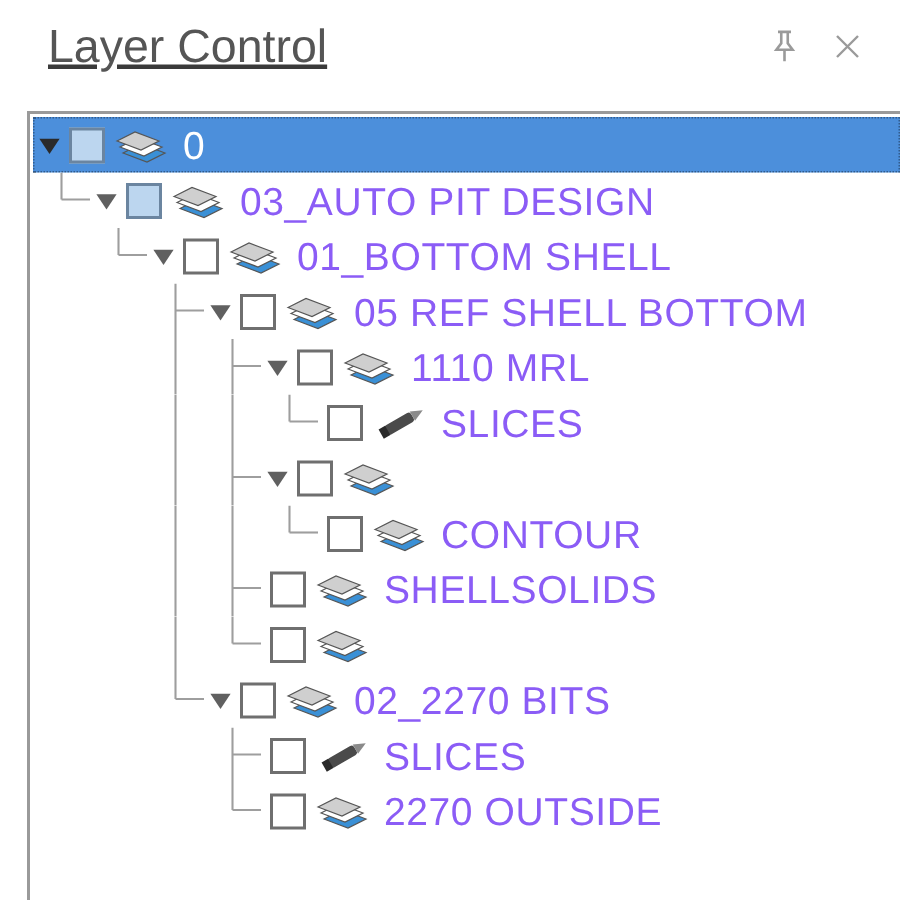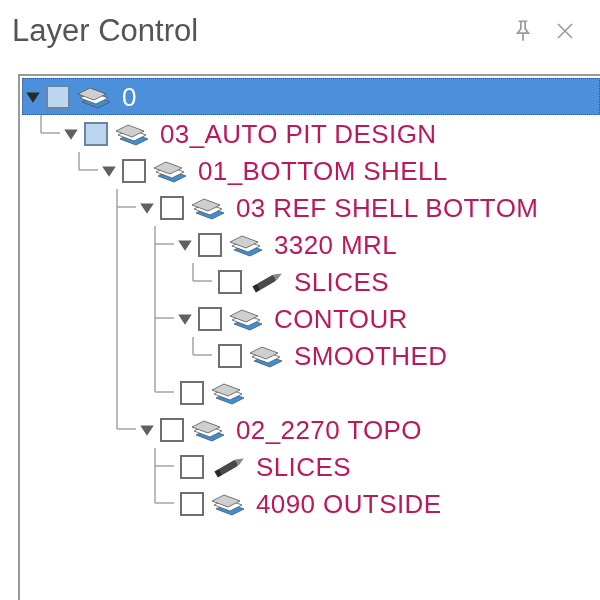--- a/index.html
+++ b/index.html
@@ -12,21 +12,22 @@
     overflow: hidden;
   }
   .panel {
     width: 600px; height: 600px;
     position: relative;
   }
   .titlebar {
     display: flex;
     align-items: center;
     height: 62px;
-    padding: 0 14px 0 12px;
+    padding: 0 14px 0 32px;
+    text-decoration: underline;
   }
   .titlebar .title {
     font-size: 31px;
     font-weight: 400;
     color: #555;
     flex: 1;
   }
   .titlebar .wbtn {
     width: 42px; height: 42px;
     display: flex; align-items: center; justify-content: center;
@@ -77,21 +78,21 @@
     margin-right: 4px;
     cursor: pointer;
   }
   .checkbox.tri { background: #bcd6ef; border-color:#6b85a0; }
   .icon {
     width: 40px; height: 30px;
     margin-right: 8px;
     position: relative;
   }
   .label {
-    color: #be185d;
+    color: #8b5cf6;
     letter-spacing: 0.4px;
   }
   
   .guides {
     position: absolute; inset: 0;
     pointer-events: none;
   }
   .guides line { stroke: #9e9e9e; stroke-width: 1.4; }
 </style>
 </head>
@@ -190,44 +191,44 @@
           </svg>
         </div>
         <div class="checkbox"></div>
         <div class="icon"><svg viewBox="0 0 40 30" width="40" height="30">
             <g>
               <polygon points="8,20 20,14 36,20 24,26" fill="#3a90d6" stroke="#555" stroke-width="0.8"></polygon>
               <polygon points="6,16 18,10 34,16 22,22" fill="#ffffff" stroke="#555" stroke-width="0.8"></polygon>
               <polygon points="4,12 16,6 32,12 20,18" fill="#cfcfcf" stroke="#555" stroke-width="0.8"></polygon>
             </g>
           </svg></div>
-        <span class="label">03 REF SHELL BOTTOM</span>
-      </div>
-      <div class="row">
-        <div class="pad" style="width: 152px;">
-          <svg class="guides" width="152" height="37">
-            <line x1="95" y1="0" x2="95" y2="37"></line>
-            <line x1="133" y1="0" x2="133" y2="37"></line>
-            <line x1="133" y1="18" x2="152" y2="18"></line>
-          </svg>
-        </div>
-        <div class="toggle">
-          <svg viewBox="0 0 16 16" width="18" height="18">
-            <polygon points="2,4 14,4 8,13"></polygon>
-          </svg>
-        </div>
-        <div class="checkbox"></div>
-        <div class="icon"><svg viewBox="0 0 40 30" width="40" height="30">
-            <g>
-              <polygon points="8,20 20,14 36,20 24,26" fill="#3a90d6" stroke="#555" stroke-width="0.8"></polygon>
-              <polygon points="6,16 18,10 34,16 22,22" fill="#ffffff" stroke="#555" stroke-width="0.8"></polygon>
-              <polygon points="4,12 16,6 32,12 20,18" fill="#cfcfcf" stroke="#555" stroke-width="0.8"></polygon>
-            </g>
-          </svg></div>
-        <span class="label">3320 MRL</span>
+        <span class="label">05 REF SHELL BOTTOM</span>
+      </div>
+      <div class="row">
+        <div class="pad" style="width: 152px;">
+          <svg class="guides" width="152" height="37">
+            <line x1="95" y1="0" x2="95" y2="37"></line>
+            <line x1="133" y1="0" x2="133" y2="37"></line>
+            <line x1="133" y1="18" x2="152" y2="18"></line>
+          </svg>
+        </div>
+        <div class="toggle">
+          <svg viewBox="0 0 16 16" width="18" height="18">
+            <polygon points="2,4 14,4 8,13"></polygon>
+          </svg>
+        </div>
+        <div class="checkbox"></div>
+        <div class="icon"><svg viewBox="0 0 40 30" width="40" height="30">
+            <g>
+              <polygon points="8,20 20,14 36,20 24,26" fill="#3a90d6" stroke="#555" stroke-width="0.8"></polygon>
+              <polygon points="6,16 18,10 34,16 22,22" fill="#ffffff" stroke="#555" stroke-width="0.8"></polygon>
+              <polygon points="4,12 16,6 32,12 20,18" fill="#cfcfcf" stroke="#555" stroke-width="0.8"></polygon>
+            </g>
+          </svg></div>
+        <span class="label">1110 MRL</span>
       </div>
       <div class="row">
         <div class="pad" style="width: 190px;">
           <svg class="guides" width="190" height="37">
             <line x1="95" y1="0" x2="95" y2="37"></line>
             <line x1="133" y1="0" x2="133" y2="37"></line>
             <line x1="171" y1="0" x2="171" y2="18"></line>
             <line x1="171" y1="18" x2="190" y2="18"></line>
           </svg>
         </div>
@@ -256,41 +257,59 @@
           </svg>
         </div>
         <div class="checkbox"></div>
         <div class="icon"><svg viewBox="0 0 40 30" width="40" height="30">
             <g>
               <polygon points="8,20 20,14 36,20 24,26" fill="#3a90d6" stroke="#555" stroke-width="0.8"></polygon>
               <polygon points="6,16 18,10 34,16 22,22" fill="#ffffff" stroke="#555" stroke-width="0.8"></polygon>
               <polygon points="4,12 16,6 32,12 20,18" fill="#cfcfcf" stroke="#555" stroke-width="0.8"></polygon>
             </g>
           </svg></div>
-        <span class="label">CONTOUR</span>
       </div>
       <div class="row">
         <div class="pad" style="width: 190px;">
           <svg class="guides" width="190" height="37">
             <line x1="95" y1="0" x2="95" y2="37"></line>
             <line x1="133" y1="0" x2="133" y2="37"></line>
             <line x1="171" y1="0" x2="171" y2="18"></line>
             <line x1="171" y1="18" x2="190" y2="18"></line>
           </svg>
         </div>
         <div style="width: 6px;"></div>
         <div class="checkbox"></div>
         <div class="icon"><svg viewBox="0 0 40 30" width="40" height="30">
             <g>
               <polygon points="8,20 20,14 36,20 24,26" fill="#3a90d6" stroke="#555" stroke-width="0.8"></polygon>
               <polygon points="6,16 18,10 34,16 22,22" fill="#ffffff" stroke="#555" stroke-width="0.8"></polygon>
               <polygon points="4,12 16,6 32,12 20,18" fill="#cfcfcf" stroke="#555" stroke-width="0.8"></polygon>
             </g>
           </svg></div>
-        <span class="label">SMOOTHED</span>
+        <span class="label">CONTOUR</span>
+      </div>
+      <div class="row">
+        <div class="pad" style="width: 152px;">
+          <svg class="guides" width="152" height="37">
+            <line x1="95" y1="0" x2="95" y2="37"></line>
+            <line x1="133" y1="0" x2="133" y2="37"></line>
+            <line x1="133" y1="18" x2="152" y2="18"></line>
+          </svg>
+        </div>
+        <div style="width: 6px;"></div>
+        <div class="checkbox"></div>
+        <div class="icon"><svg viewBox="0 0 40 30" width="40" height="30">
+            <g>
+              <polygon points="8,20 20,14 36,20 24,26" fill="#3a90d6" stroke="#555" stroke-width="0.8"></polygon>
+              <polygon points="6,16 18,10 34,16 22,22" fill="#ffffff" stroke="#555" stroke-width="0.8"></polygon>
+              <polygon points="4,12 16,6 32,12 20,18" fill="#cfcfcf" stroke="#555" stroke-width="0.8"></polygon>
+            </g>
+          </svg></div>
+        <span class="label">SHELLSOLIDS</span>
       </div>
       <div class="row">
         <div class="pad" style="width: 152px;">
           <svg class="guides" width="152" height="37">
             <line x1="95" y1="0" x2="95" y2="37"></line>
             <line x1="133" y1="0" x2="133" y2="18"></line>
             <line x1="133" y1="18" x2="152" y2="18"></line>
           </svg>
         </div>
         <div style="width: 6px;"></div>
@@ -316,21 +335,21 @@
           </svg>
         </div>
         <div class="checkbox"></div>
         <div class="icon"><svg viewBox="0 0 40 30" width="40" height="30">
             <g>
               <polygon points="8,20 20,14 36,20 24,26" fill="#3a90d6" stroke="#555" stroke-width="0.8"></polygon>
               <polygon points="6,16 18,10 34,16 22,22" fill="#ffffff" stroke="#555" stroke-width="0.8"></polygon>
               <polygon points="4,12 16,6 32,12 20,18" fill="#cfcfcf" stroke="#555" stroke-width="0.8"></polygon>
             </g>
           </svg></div>
-        <span class="label">02_2270 TOPO</span>
+        <span class="label">02_2270 BITS</span>
       </div>
       <div class="row">
         <div class="pad" style="width: 152px;">
           <svg class="guides" width="152" height="37">
             <line x1="133" y1="0" x2="133" y2="37"></line>
             <line x1="133" y1="18" x2="152" y2="18"></line>
           </svg>
         </div>
         <div style="width: 6px;"></div>
         <div class="checkbox"></div>
@@ -352,17 +371,17 @@
         </div>
         <div style="width: 6px;"></div>
         <div class="checkbox"></div>
         <div class="icon"><svg viewBox="0 0 40 30" width="40" height="30">
             <g>
               <polygon points="8,20 20,14 36,20 24,26" fill="#3a90d6" stroke="#555" stroke-width="0.8"></polygon>
               <polygon points="6,16 18,10 34,16 22,22" fill="#ffffff" stroke="#555" stroke-width="0.8"></polygon>
               <polygon points="4,12 16,6 32,12 20,18" fill="#cfcfcf" stroke="#555" stroke-width="0.8"></polygon>
             </g>
           </svg></div>
-        <span class="label">4090 OUTSIDE</span>
+        <span class="label">2270 OUTSIDE</span>
       </div>
     </div>
 
 </div>
 
 </body></html>

